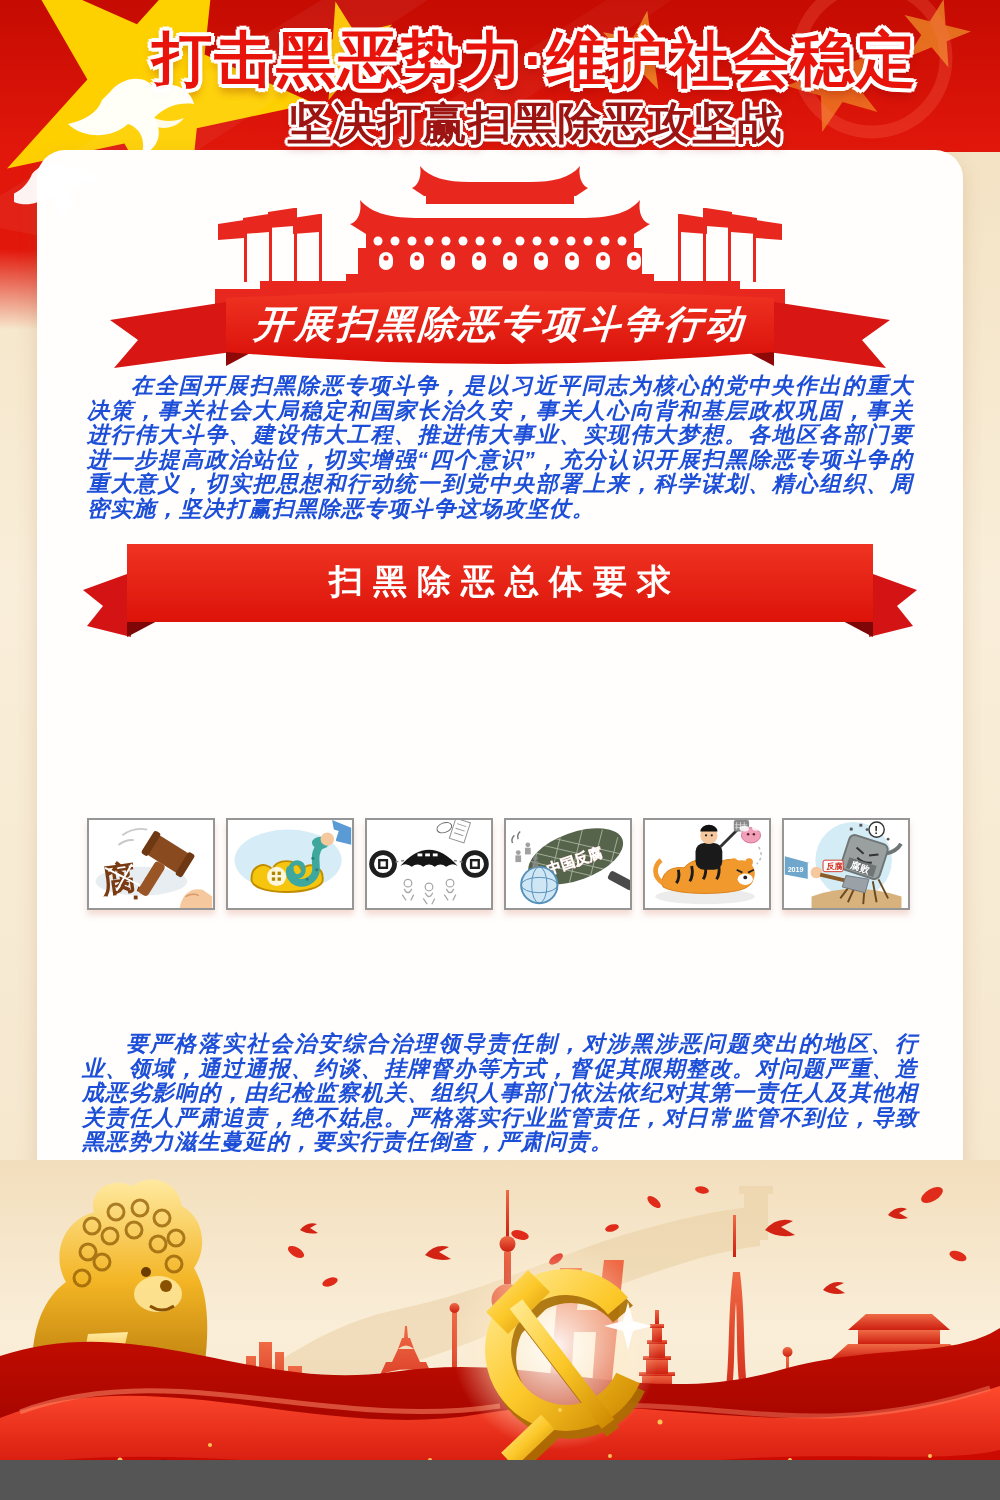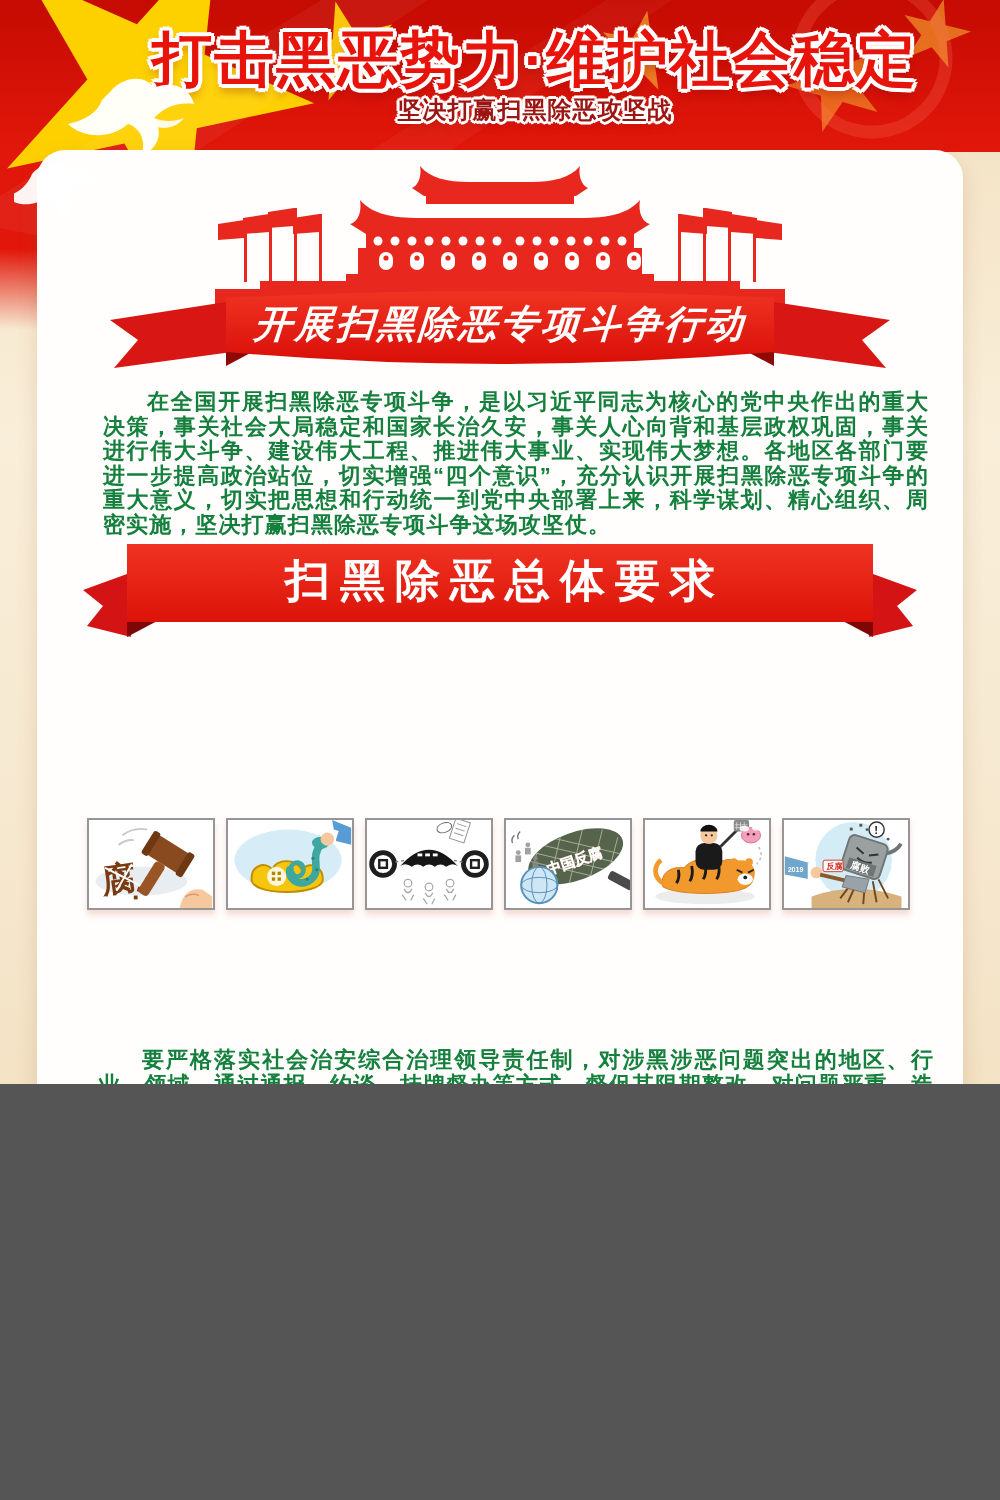--- a/index.html
+++ b/index.html
@@ -1,53 +1,53 @@
 <!DOCTYPE html>
 <html><head>
 <meta charset="utf-8">
 <style>
   html,body{margin:0;padding:0;background:#555;}
-  .poster{position:relative;width:1000px;height:1084px;overflow:hidden;margin:0 auto;
+  .poster{position:relative;width:1000px;height:1460px;overflow:hidden;margin:0 auto;
     background:linear-gradient(180deg,#f2dfbd 0%,#f9eed9 40%,#f6e8cf 78%,#f3e2c4 100%);
     font-family:"Liberation Sans","DejaVu Sans",sans-serif;}
   
   .bg-red1{position:absolute;top:0;left:0;width:1000px;height:152px;z-index:1;
     background:linear-gradient(180deg,#c50b02 0%,#e2170b 100%);}
   .bg-red2{position:absolute;top:150px;left:0;width:1000px;height:230px;z-index:1;
     background:radial-gradient(ellipse 780px 250px at 5% 0%, #e2170b 0%, #e2170b 40%, rgba(226,23,11,0) 72%);}
   .bg-stars{position:absolute;top:0;left:0;z-index:2;}
   
   .hdr{position:absolute;top:0;left:0;width:1000px;z-index:5;}
   .title{position:absolute;top:20px;left:100px;width:870px;text-align:center;
     font-size:60px;font-weight:900;letter-spacing:2px;color:#e8140c;white-space:nowrap;
     text-shadow:-3px -3px 0 #fff,3px -3px 0 #fff,-3px 3px 0 #fff,3px 3px 0 #fff,
       -4px 0 0 #fff,4px 0 0 #fff,0 -4px 0 #fff,0 4px 0 #fff,0 7px 10px rgba(130,0,0,.4);}
   .subtitle{position:absolute;top:94px;left:100px;width:870px;display:flex;justify-content:center;gap:54px;
-    font-size:24px;font-weight:900;color:#9c1512;white-space:nowrap;letter-spacing:1px;
+    font-size:44px;font-weight:900;color:#9c1512;white-space:nowrap;letter-spacing:1px;
     text-shadow:-2px -2px 0 #fff,2px -2px 0 #fff,-2px 2px 0 #fff,2px 2px 0 #fff,
       -3px 0 0 #fff,3px 0 0 #fff,0 -3px 0 #fff,0 3px 0 #fff,0 5px 8px rgba(130,0,0,.35);}
   
   .doves{position:absolute;left:14px;top:66px;z-index:6;}
   
   .panel{position:absolute;left:37px;top:150px;width:926px;height:1062px;z-index:3;
     background:#fffefd;border-radius:28px;box-shadow:0 8px 20px rgba(150,90,40,.18);}
   .gate{position:absolute;left:83px;top:12px;}
   .main-banner{position:absolute;left:63px;top:136px;width:800px;height:96px;}
   .mb-text{position:absolute;left:0;top:8px;width:100%;height:62px;line-height:60px;text-align:center;
     font-size:38px;font-weight:900;font-style:italic;color:#fff;letter-spacing:3px;transform:skewX(-4deg);}
-  .para{position:absolute;margin:16px;left:50px;width:826px;text-align:justify;text-indent:2em;
-    font-size:22px;line-height:24.5px;letter-spacing:1.1px;font-weight:700;color:#15803d;}
+  .para{position:absolute;margin:0;left:50px;width:826px;text-align:justify;text-indent:2em;
+    font-size:22px;line-height:24.5px;letter-spacing:1.1px;font-weight:700;color:#1d4ed8;font-style:italic;}
   .p1{top:224px;}
   .p2{top:494px;}
   .p3{top:882px;left:45px;width:836px;}
   .ribbon{position:absolute;left:46px;width:834px;height:100px;}
   .r1{top:390px;}
   .r2{top:780px;}
   .rb-text{position:absolute;left:0;top:0;width:100%;height:84px;line-height:82px;text-align:center;
-    font-size:45px;font-weight:900;color:#fff;letter-spacing:10px;text-indent:10px;white-space:nowrap;}
+    font-size:34px;font-weight:900;color:#fff;letter-spacing:10px;text-indent:10px;white-space:nowrap;}
   .cartoon-row{position:absolute;left:50px;top:668px;width:826px;display:flex;gap:11px;}
   .cartoon-box{flex:0 0 auto;width:128px;height:92px;background:#fff;border:2px solid #969696;
     box-sizing:border-box;box-shadow:0 5px 6px rgba(210,120,90,.25);overflow:hidden;}
   .cartoon-box svg{display:block;}
   
   .bottom-art{position:absolute;left:0;top:1160px;width:1000px;height:340px;z-index:4;}
 </style>
 </head>
 <body>
 

